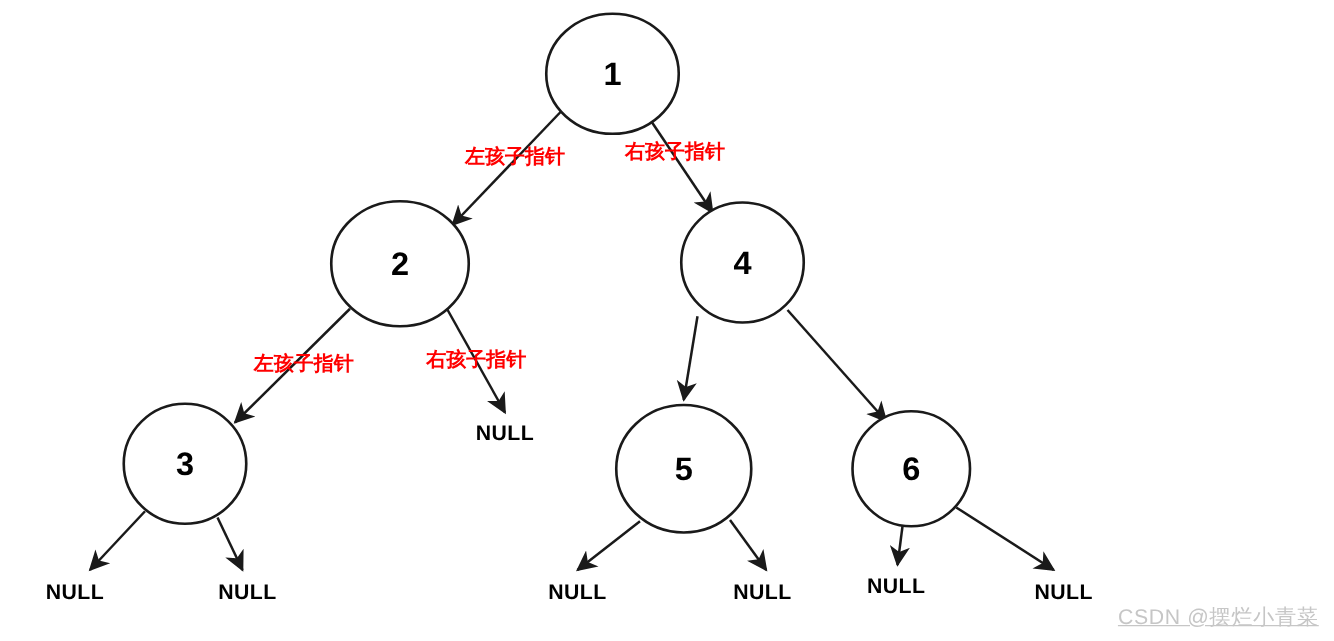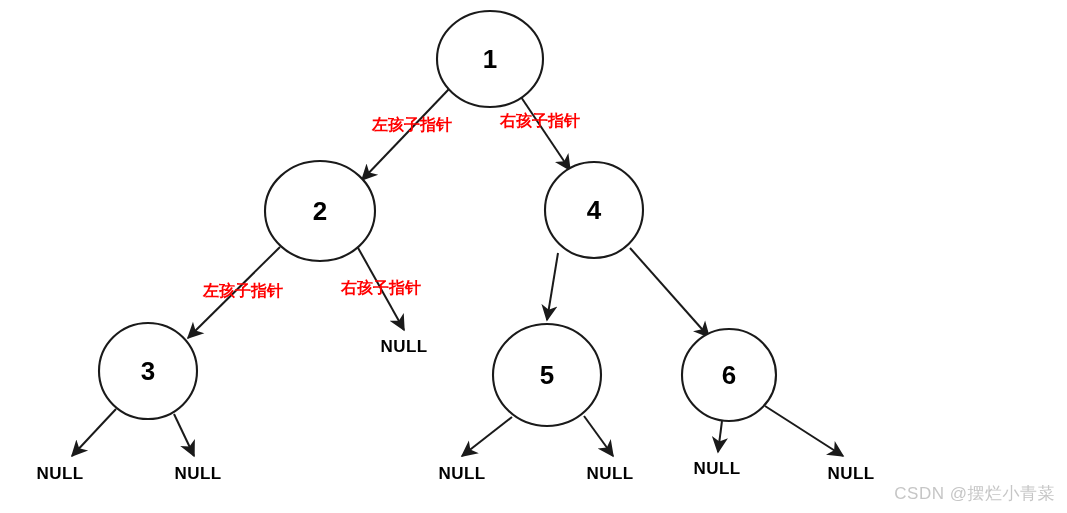--- a/index.html
+++ b/index.html
@@ -57,20 +57,21 @@
   }
   .watermark {
     position: absolute;
     right: 12px;
     bottom: 8px;
     font-family: "Liberation Sans", sans-serif;
     font-size: 17px;
     color: #c6c6c6;
     white-space: nowrap;
     letter-spacing: 0.5px;
+    text-decoration: underline;
   }
 </style>
 </head>
 <body>
 
 <div id="canvas">
 
   <svg class="diagram" viewBox="0 0 1067 513">
     <defs>
       <marker id="arrow" viewBox="0 0 12 12" refX="10" refY="6" markerWidth="9" markerHeight="9" orient="auto-start-reverse">

